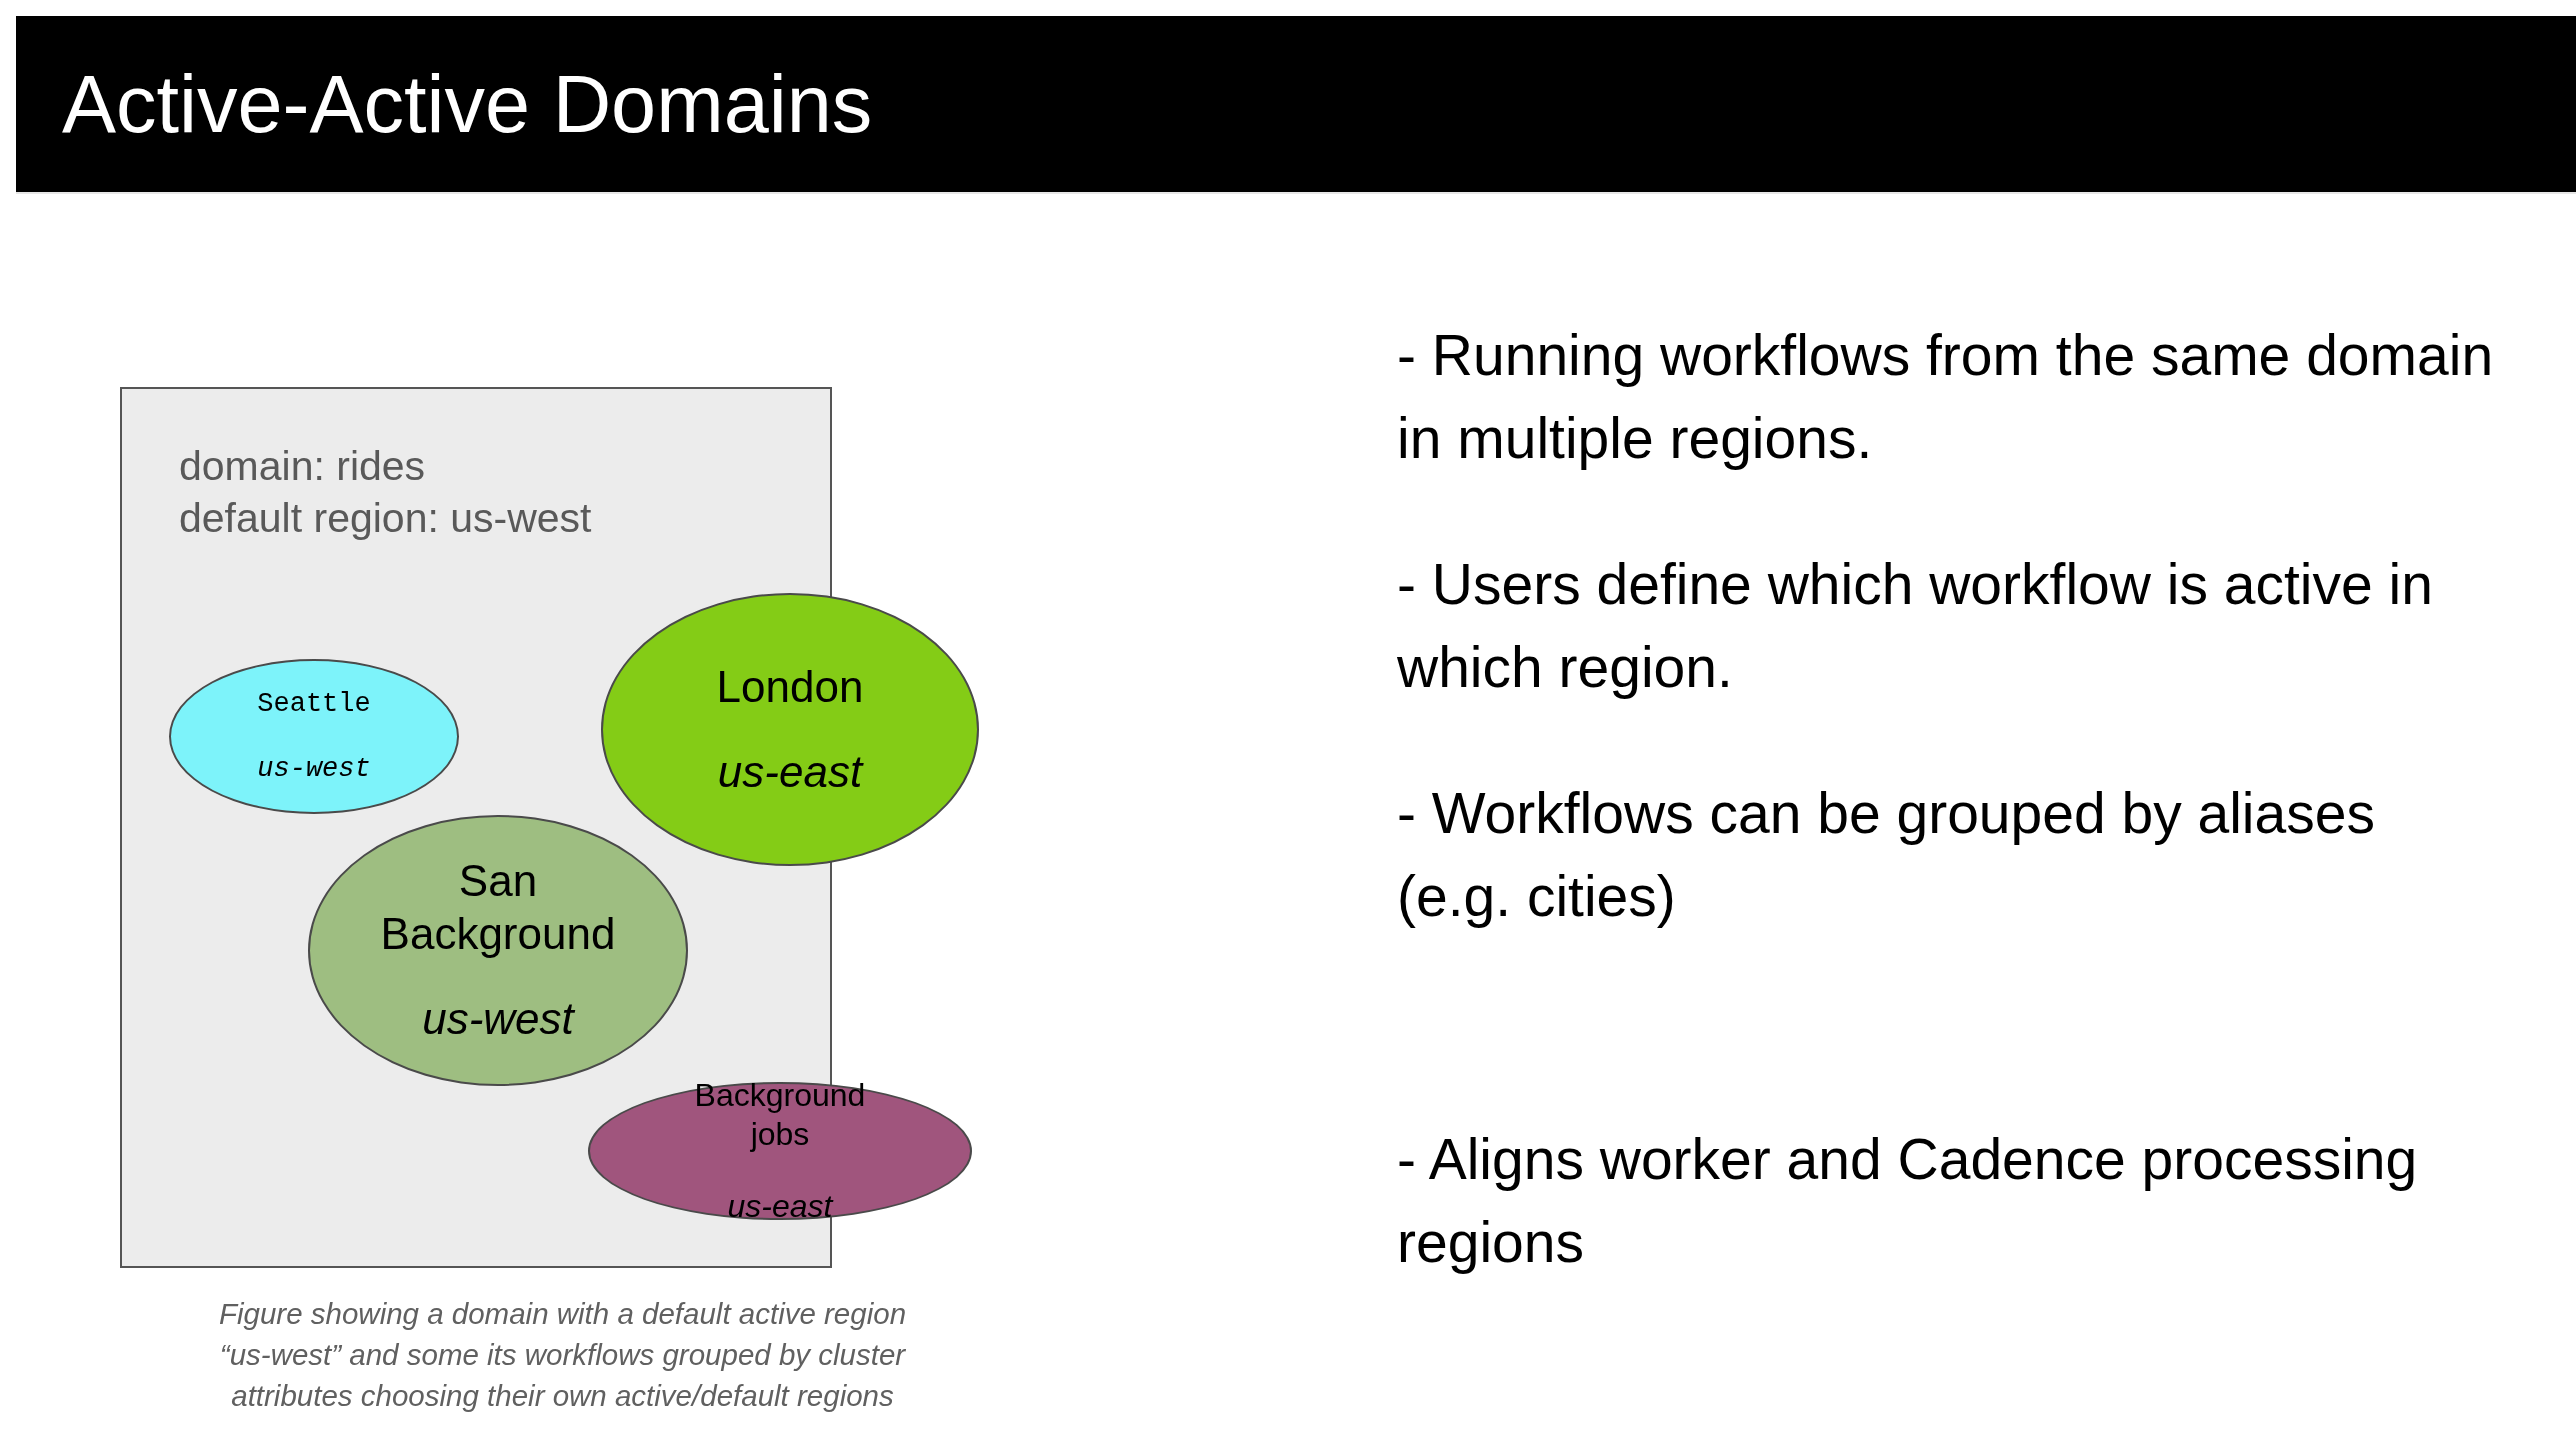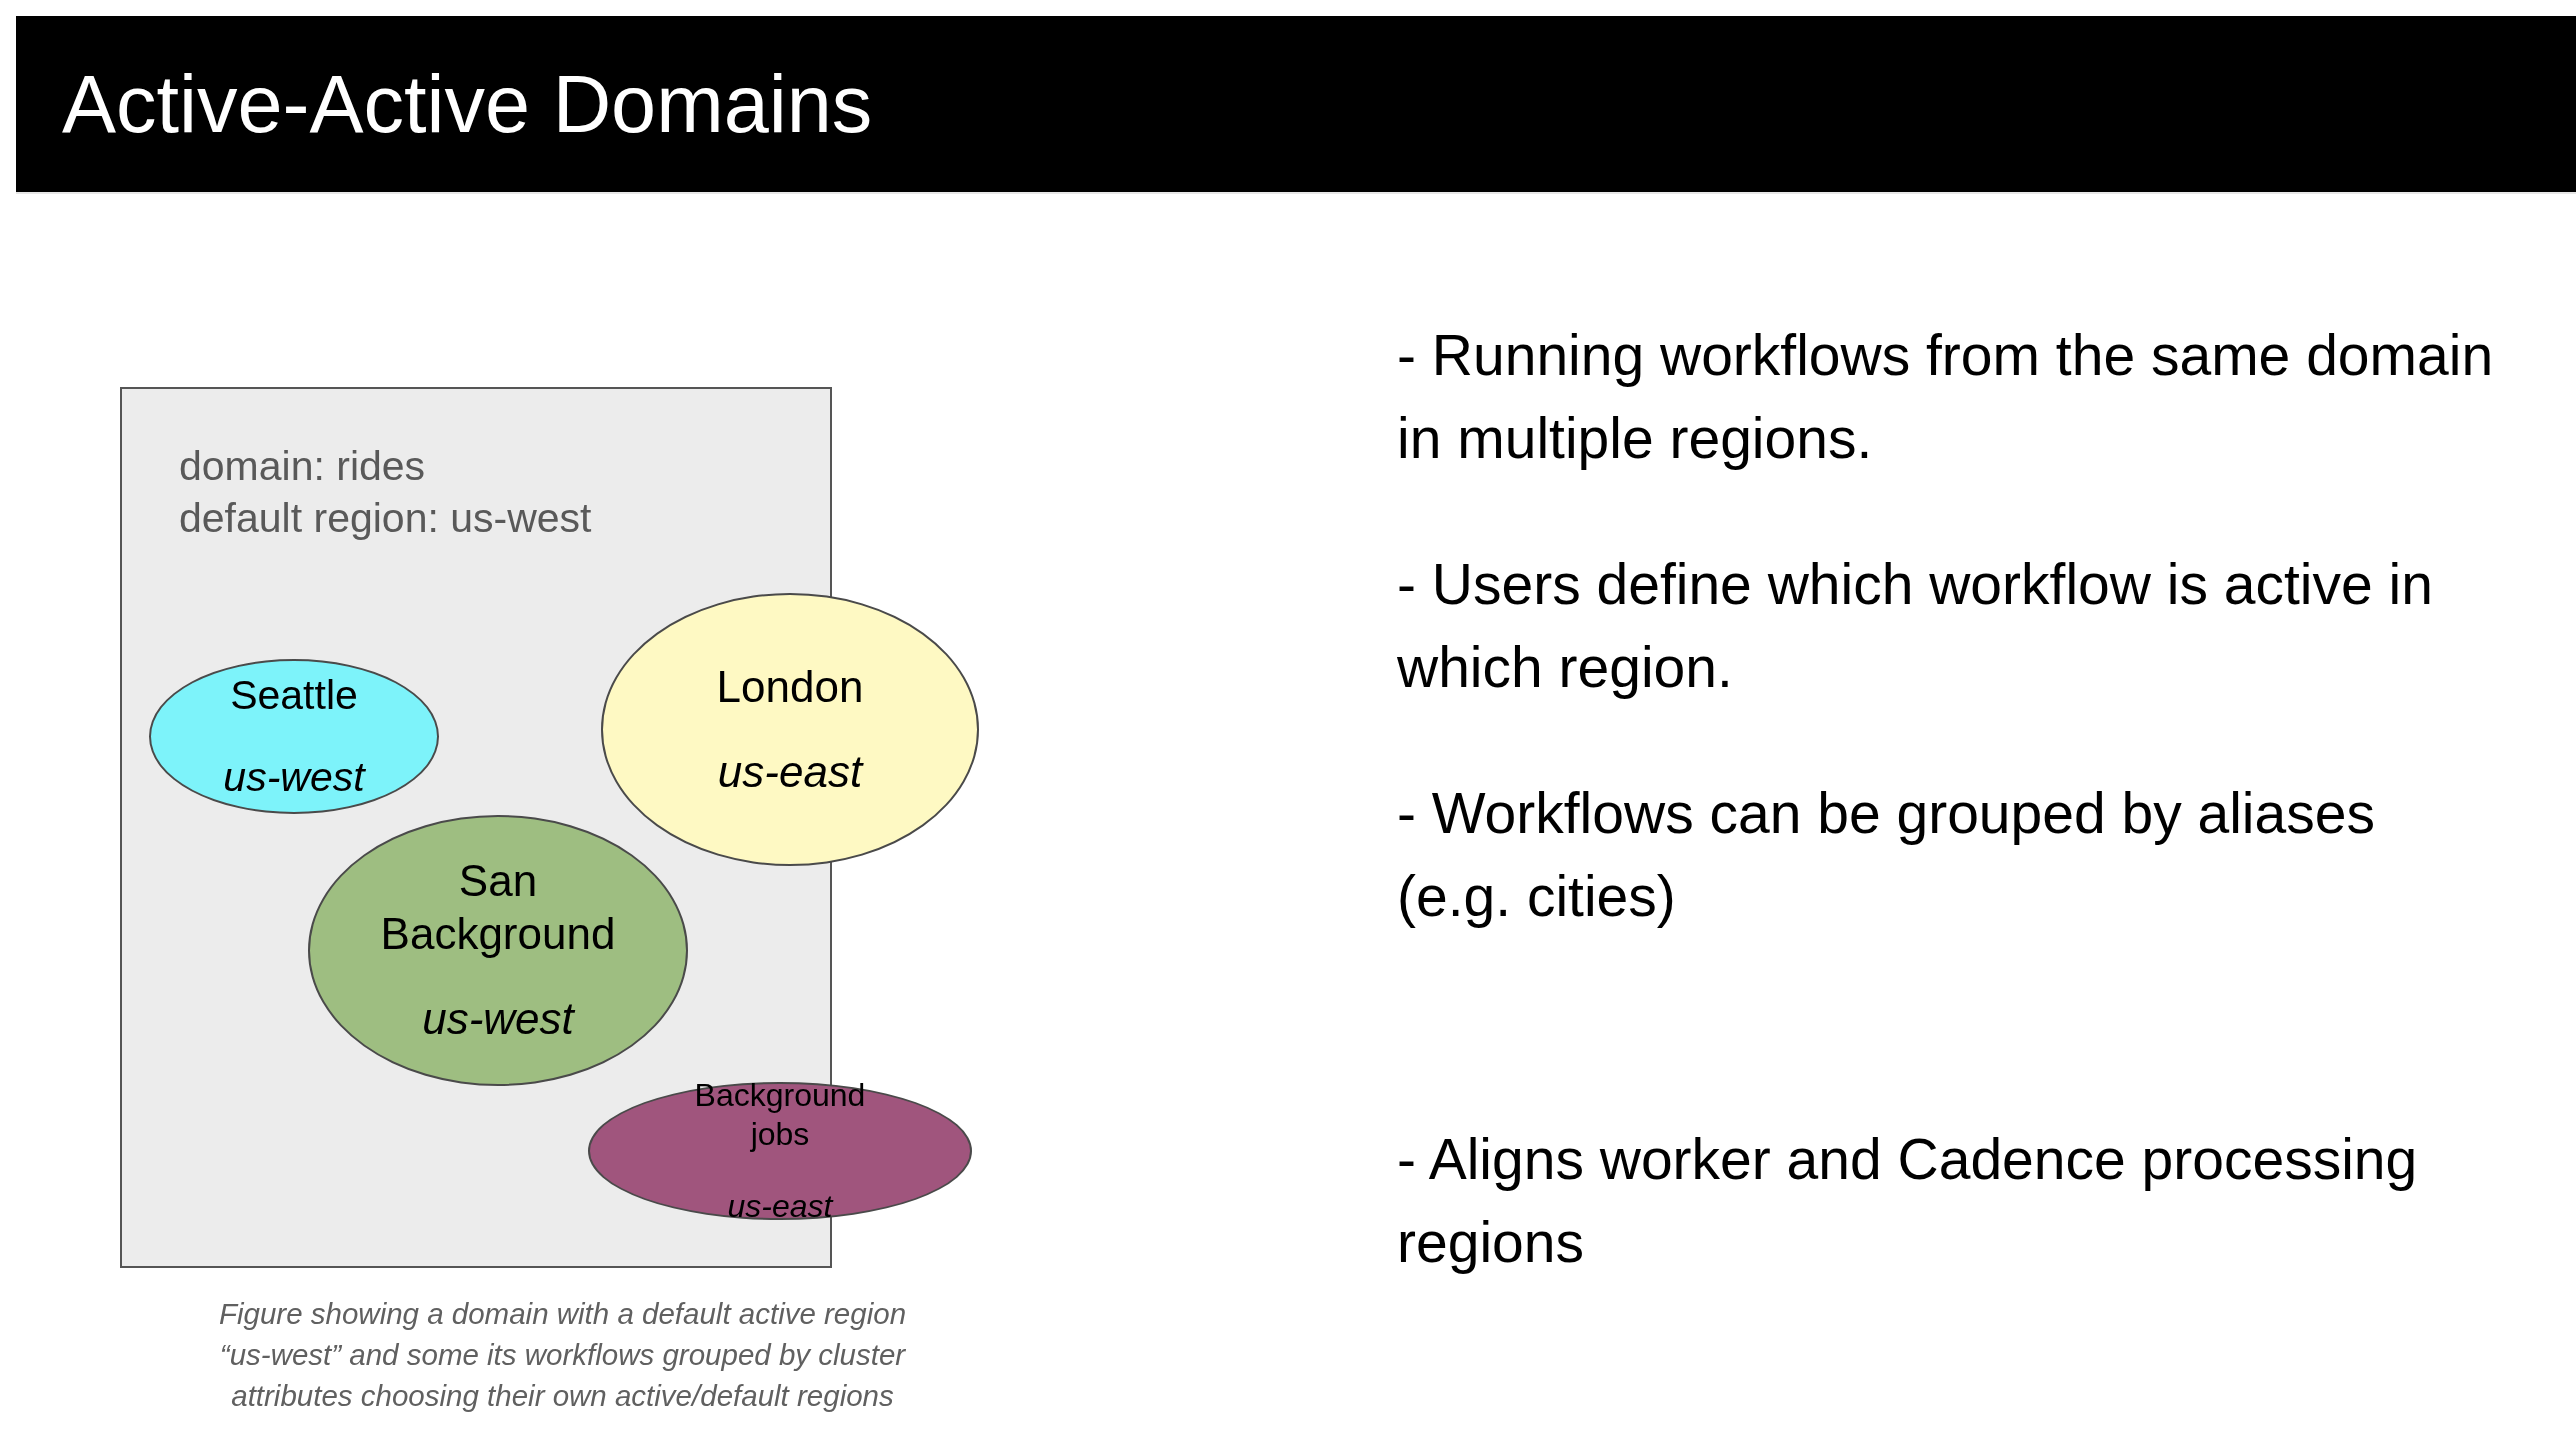--- a/index.html
+++ b/index.html
@@ -48,21 +48,21 @@
     border-radius: 50%;
     display: flex; flex-direction: column;
     align-items: center; justify-content: center;
     text-align: center;
     color: #000000;
     line-height: 1.2;
   }
   .e-name { white-space: pre-line; }
   .e-region { font-style: italic; }
 
-  .e-seattle  { left: 27px;  top: 270px; width: 290px; height: 155px; font-size: 41px; }
+  .e-seattle  { left: 47px;  top: 270px; width: 290px; height: 155px; font-size: 27px; font-family: Liberation Mono, monospace; }
   .e-london   { left: 479px; top: 204px; width: 378px; height: 273px; font-size: 44px; }
   .e-sf       { left: 186px; top: 426px; width: 380px; height: 271px; font-size: 44px; }
   .e-bgjobs   { left: 466px; top: 693px; width: 384px; height: 138px; font-size: 32px; line-height: 1.22; }
 
   .figure-caption {
     position: absolute;
     left: 104px; top: 1261px;
     width: 885px;
     text-align: center;
     font-style: italic;
@@ -97,21 +97,21 @@
 <div class="figure-box" style="background-color: rgb(236, 236, 236);">
 
   <div class="box-labels">domain: rides
 default region: us-west</div>
 
   <div class="ellipse e-seattle" style="background-color: rgb(125, 243, 250);">
     <div class="e-name">Seattle</div>
     <div class="e-region">us-west</div>
   </div>
 
-  <div class="ellipse e-london" style="background-color: #fef9c3;">
+  <div class="ellipse e-london" style="background-color: #84cc16;">
     <div class="e-name">London</div>
     <div class="e-region">us-east</div>
   </div>
 
   <div class="ellipse e-sf" style="background-color: rgb(158, 190, 129);">
     <div class="e-name">San
 Background</div>
     <div class="e-region">us-west</div>
   </div>
 

